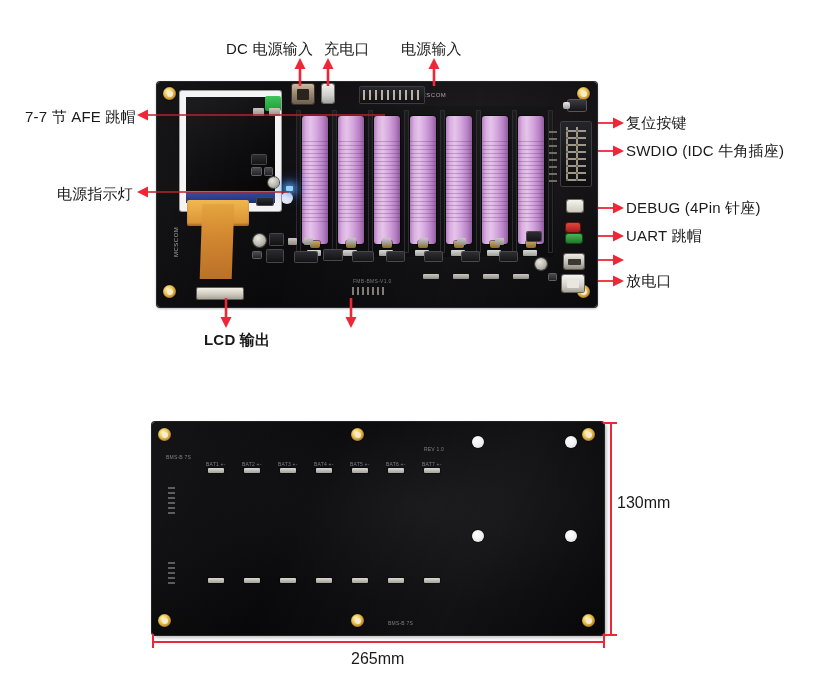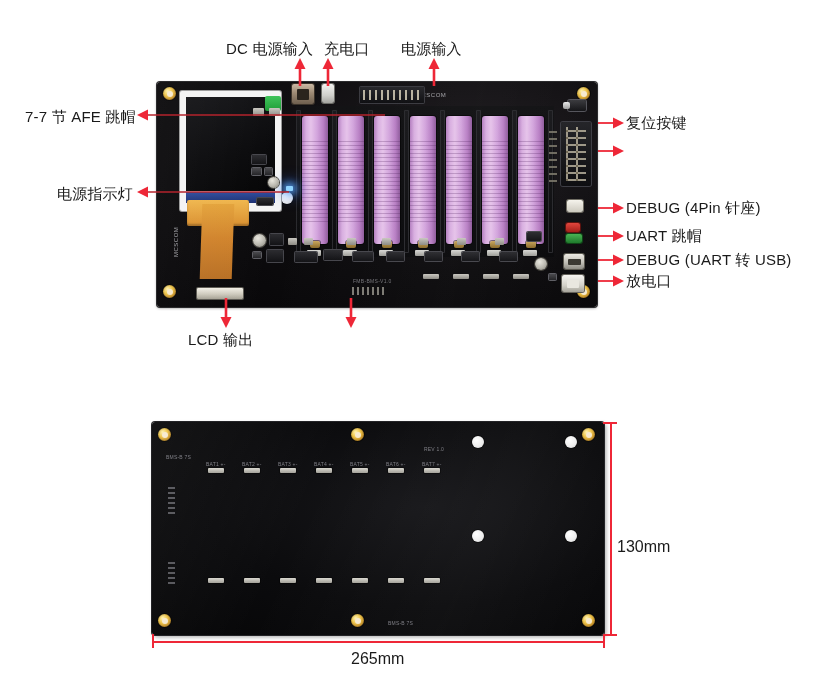--- a/index.html
+++ b/index.html
@@ -438,20 +438,21 @@
     </svg>
   </div>
   <div class="label right" style="left:626px;top:115px;">复位按键</div>
 
   <div class="arrow" style="left:598px;top:144px;">
     <svg width="26" height="14" viewBox="0 0 26 14">
       <line x1="0" y1="7" x2="16" y2="7" stroke="#ee2737" stroke-width="1.8"></line>
       <polygon points="26,7 15,1.6 15,12.4" fill="#ee2737"></polygon>
     </svg>
   </div>
+  <div class="label right" style="left:626px;top:143px;">SWDIO (IDC 牛角插座)</div>
 
   <div class="arrow" style="left:598px;top:201px;">
     <svg width="26" height="14" viewBox="0 0 26 14">
       <line x1="0" y1="7" x2="16" y2="7" stroke="#ee2737" stroke-width="1.8"></line>
       <polygon points="26,7 15,1.6 15,12.4" fill="#ee2737"></polygon>
     </svg>
   </div>
   <div class="label right" style="left:626px;top:200px;">DEBUG (4Pin 针座)</div>
 
   <div class="arrow" style="left:598px;top:229px;">
@@ -461,37 +462,36 @@
     </svg>
   </div>
   <div class="label right" style="left:626px;top:228px;">UART 跳帽</div>
 
   <div class="arrow" style="left:598px;top:253px;">
     <svg width="26" height="14" viewBox="0 0 26 14">
       <line x1="0" y1="7" x2="16" y2="7" stroke="#ee2737" stroke-width="1.8"></line>
       <polygon points="26,7 15,1.6 15,12.4" fill="#ee2737"></polygon>
     </svg>
   </div>
-  <div class="label right" style="left:626px;top:252px;">DEBUG (UART 转 USB)</div>
 
   <div class="arrow" style="left:598px;top:274px;">
     <svg width="26" height="14" viewBox="0 0 26 14">
       <line x1="0" y1="7" x2="16" y2="7" stroke="#ee2737" stroke-width="1.8"></line>
       <polygon points="26,7 15,1.6 15,12.4" fill="#ee2737"></polygon>
     </svg>
   </div>
   <div class="label right" style="left:626px;top:273px;">放电口</div>
 
   <div class="arrow" style="left:220px;top:298px;">
     <svg width="12" height="30" viewBox="0 0 12 30">
       <line x1="6" y1="0" x2="6" y2="21" stroke="#ee2737" stroke-width="2.6"></line>
       <polygon points="6,30 11.5,19 0.5,19" fill="#ee2737"></polygon>
     </svg>
   </div>
-  <div class="label" style="left:188px;top:332px;">LCD 输出</div>
+  <div class="label" style="left:204px;top:332px;font-weight:bold;">LCD 输出</div>
 
   <div class="arrow" style="left:345px;top:298px;">
     <svg width="12" height="30" viewBox="0 0 12 30">
       <line x1="6" y1="0" x2="6" y2="21" stroke="#ee2737" stroke-width="2.6"></line>
       <polygon points="6,30 11.5,19 0.5,19" fill="#ee2737"></polygon>
     </svg>
   </div>
 
   <div class="board-back">
 
@@ -534,20 +534,20 @@
     <div class="back-dots" style="left:16px;top:62px;"></div>
     <div class="back-dots" style="left:16px;top:140px;height:22px;"></div>
     <div class="back-silk" style="left:14px;top:32px;">BMS-B 7S</div>
     <div class="back-silk" style="left:272px;top:24px;">REV 1.0</div>
     <div class="back-silk" style="left:236px;top:198px;">BMS-B 7S</div>
   </div>
 
   <div class="dim dim-v" style="left:610px;top:422px;height:213px;"></div>
   <div class="dim-cap-h" style="left:603px;top:422px;"></div>
   <div class="dim-cap-h" style="left:603px;top:634px;"></div>
-  <div class="dim-label" style="left:617px;top:538px;">130mm</div>
+  <div class="dim-label" style="left:617px;top:494px;">130mm</div>
 
   <div class="dim dim-h" style="left:152px;top:641px;width:452px;"></div>
   <div class="dim-cap-v" style="left:152px;top:634px;"></div>
   <div class="dim-cap-v" style="left:603px;top:634px;"></div>
   <div class="dim-label" style="left:351px;top:650px;">265mm</div>
 
 </div>
 
 </body></html>

